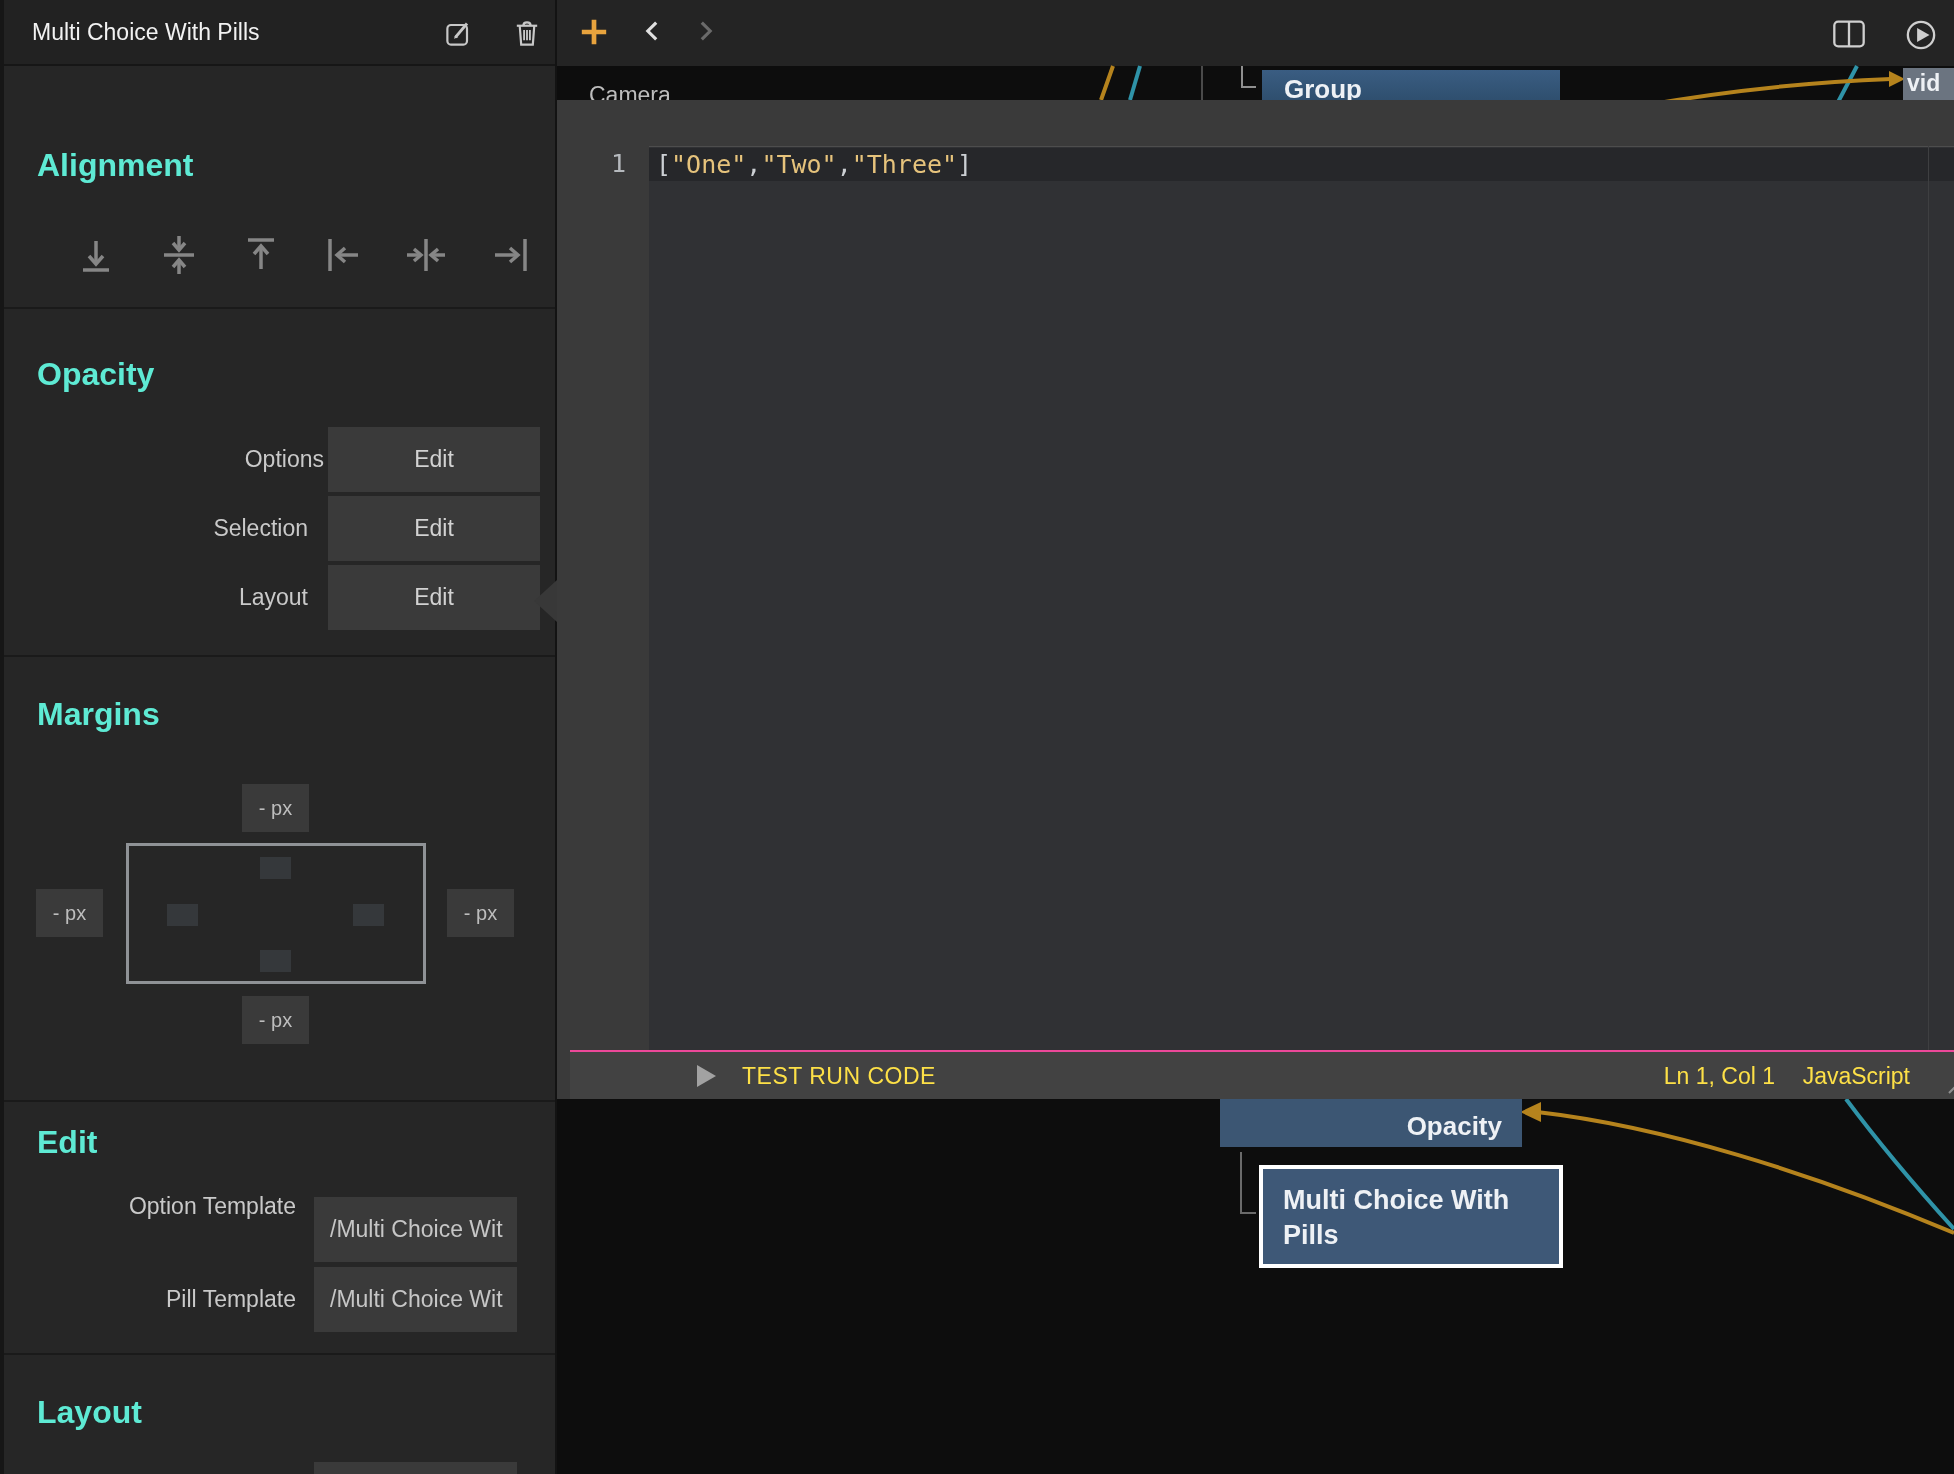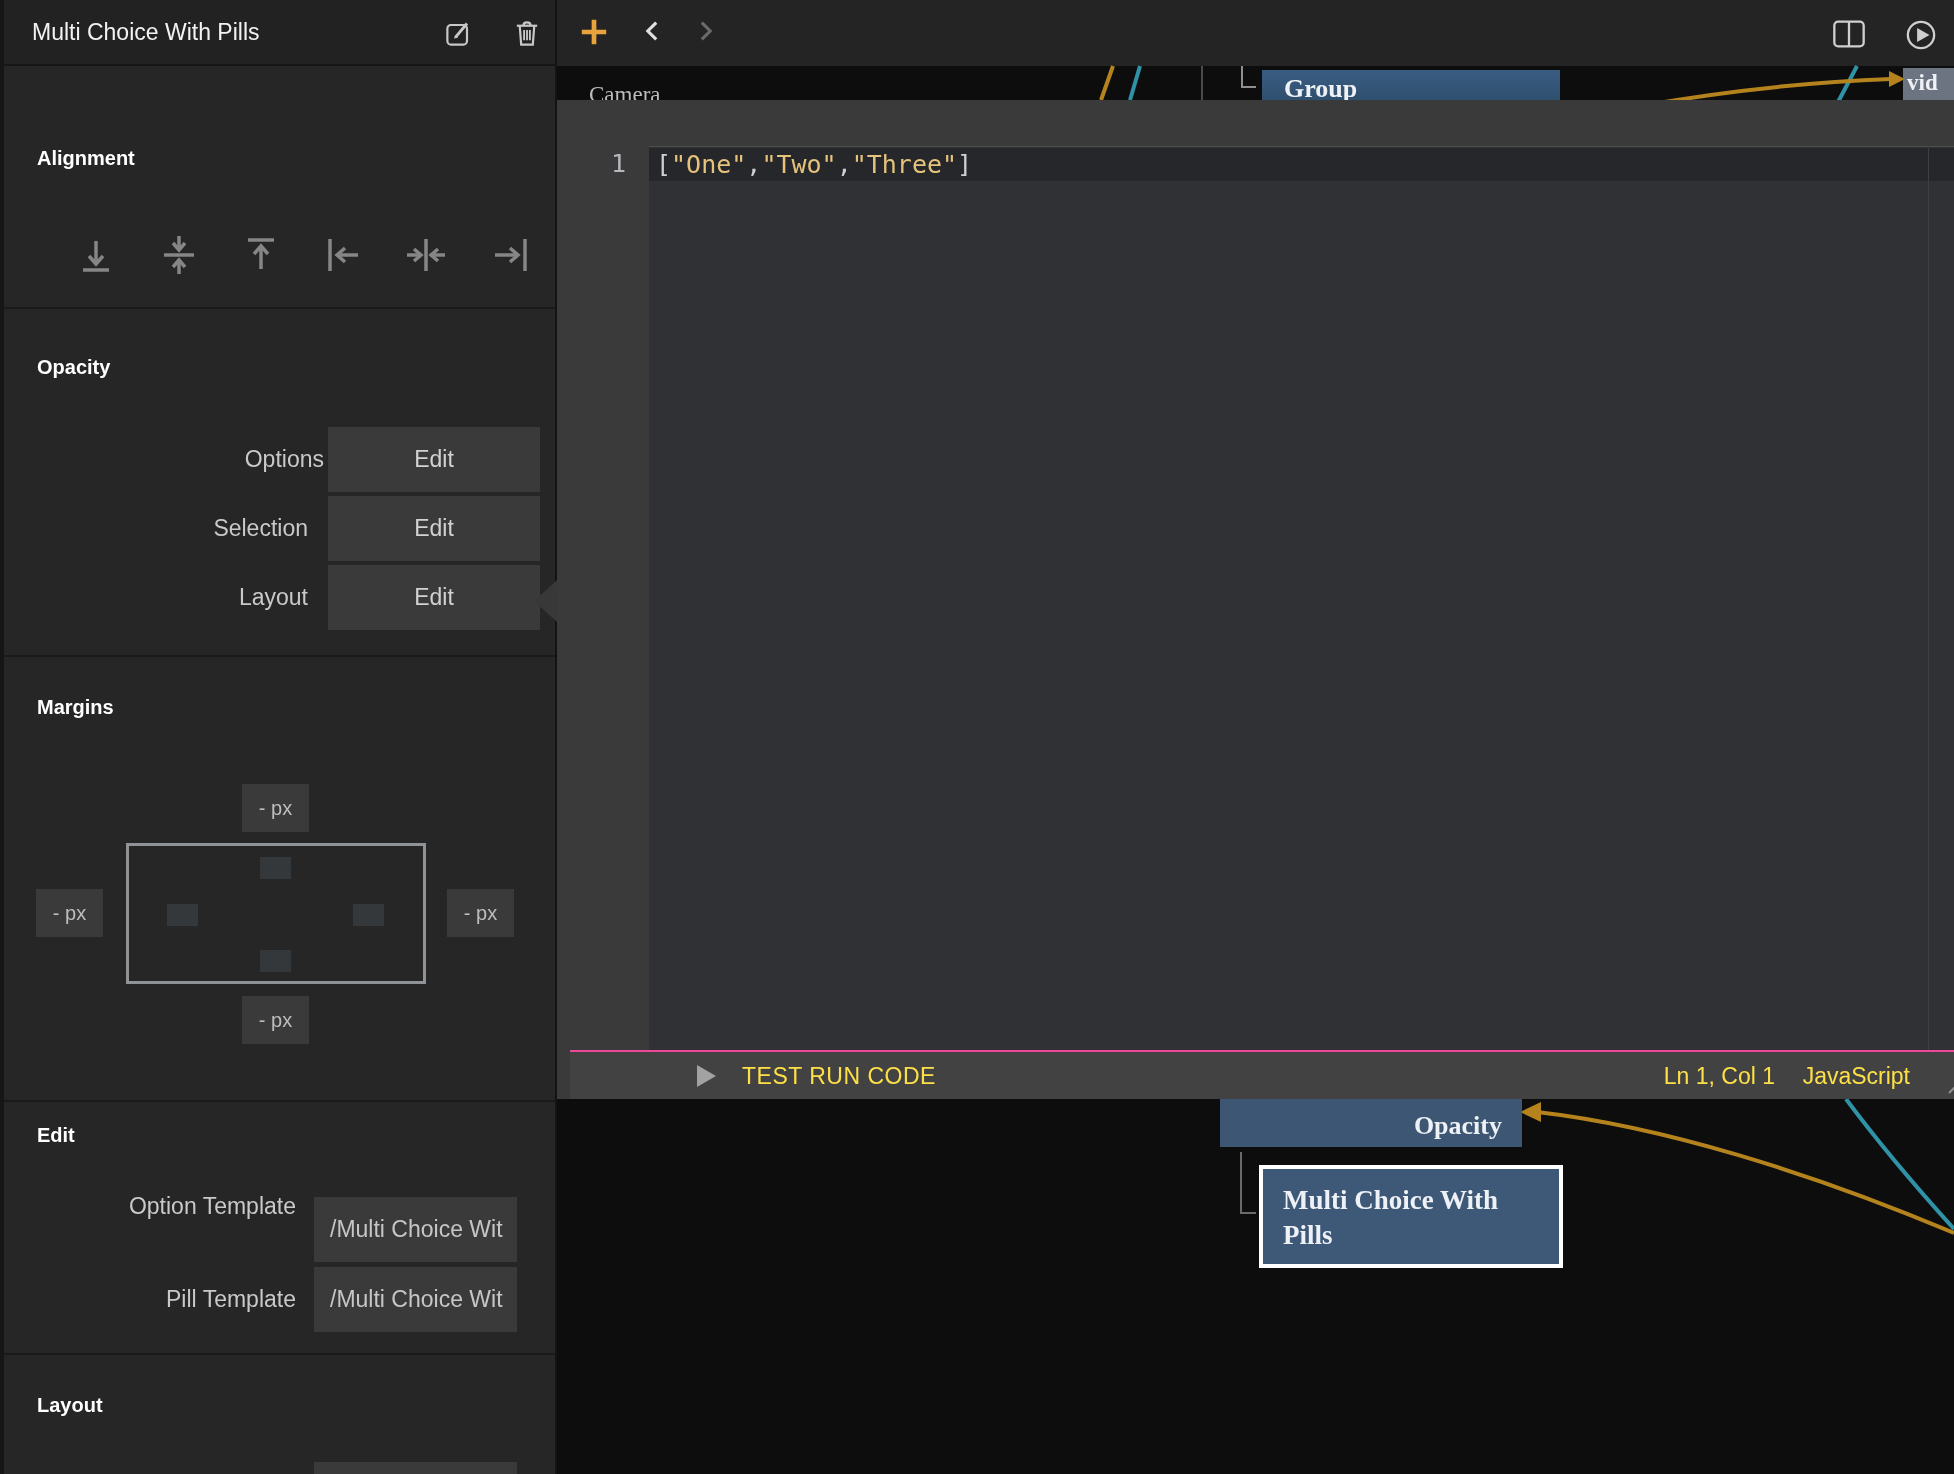--- a/index.html
+++ b/index.html
@@ -6,21 +6,21 @@
   body{width:1954px;height:1474px;position:relative;overflow:hidden;
        font-family:"Liberation Sans",sans-serif;color:#e8e8e8;}
   .abs{position:absolute;}
   svg{display:block;}
 
   
   #topbar{left:0;top:0;width:1954px;height:66px;background:#242424;z-index:0;}
 
   
   #graph-layer{left:0;top:0;width:1954px;height:1474px;z-index:1;}
-  .node{position:absolute;font-weight:bold;color:#eef1f5;font-family:Liberation Serif, serif;}
+  .node{position:absolute;font-weight:bold;color:#eef1f5;}
   #node-group{left:1262px;top:70px;width:298px;height:40px;
               background:linear-gradient(#3a5d82,#2b4a68);font-size:26px;line-height:38px;padding-left:22px;box-sizing:border-box;}
   #node-vid{left:1903px;top:68px;width:51px;height:32px;background:#6b7480;
             font-size:23px;line-height:30px;padding-left:4px;box-sizing:border-box;overflow:hidden;}
   #node-camera{left:589px;top:82px;font-size:23px;color:#bcbcbc;font-weight:normal;}
   #node-opacity{left:1220px;top:1085px;width:302px;height:62px;background:#3c5673;
                 font-size:26px;text-align:right;padding:26px 20px 0 0;box-sizing:border-box;}
   #node-selected{left:1259px;top:1165px;width:304px;height:103px;background:#3e5877;
                  border:4px solid #ffffff;box-sizing:border-box;
                  font-size:27px;line-height:35px;padding:14px 30px 0 20px;}
@@ -52,21 +52,21 @@
 
   
   #sidebar{left:0;top:0;width:557px;height:1474px;background:#262626;z-index:3;
            border-left:4px solid #161616;box-sizing:border-box;}
   #sidebar-edge{position:absolute;right:0;top:0;width:2px;height:1474px;background:#131313;}
   #sb-header{position:absolute;left:0;top:0;width:100%;height:66px;background:#222222;
              border-bottom:2px solid #161616;box-sizing:border-box;}
   #sb-title{position:absolute;left:28px;top:0;line-height:64px;font-size:23px;color:#f2f2f2;}
   .hicon{position:absolute;top:17px;}
   .divider{position:absolute;left:0;width:100%;height:2px;background:#1a1a1a;}
-  .heading{position:absolute;left:33px;font-size:20px;font-weight:bold;color:#ffffff;}
+  .heading{position:absolute;left:33px;font-size:32px;font-weight:bold;color:#5eead4;}
   .row-label{position:absolute;text-align:right;color:#c9c9c9;font-size:23px;}
   .btn{position:absolute;background:#3a3a3a;color:#d2d2d2;font-size:23px;text-align:center;}
   .align-icon{position:absolute;top:233px;width:44px;height:44px;}
   .pxbtn{position:absolute;background:#3a3a3a;color:#bdbdbd;font-size:20px;
          width:67px;height:48px;text-align:center;line-height:48px;}
   #margin-rect{position:absolute;left:122px;top:843px;width:300px;height:141px;
                border:3px solid #8f9296;box-sizing:border-box;}
   .mhandle{position:absolute;background:#35383b;}
   .value-box{position:absolute;left:310px;width:203px;background:#3a3a3a;color:#c6c6c6;
              font-size:23px;padding-left:16px;box-sizing:border-box;

